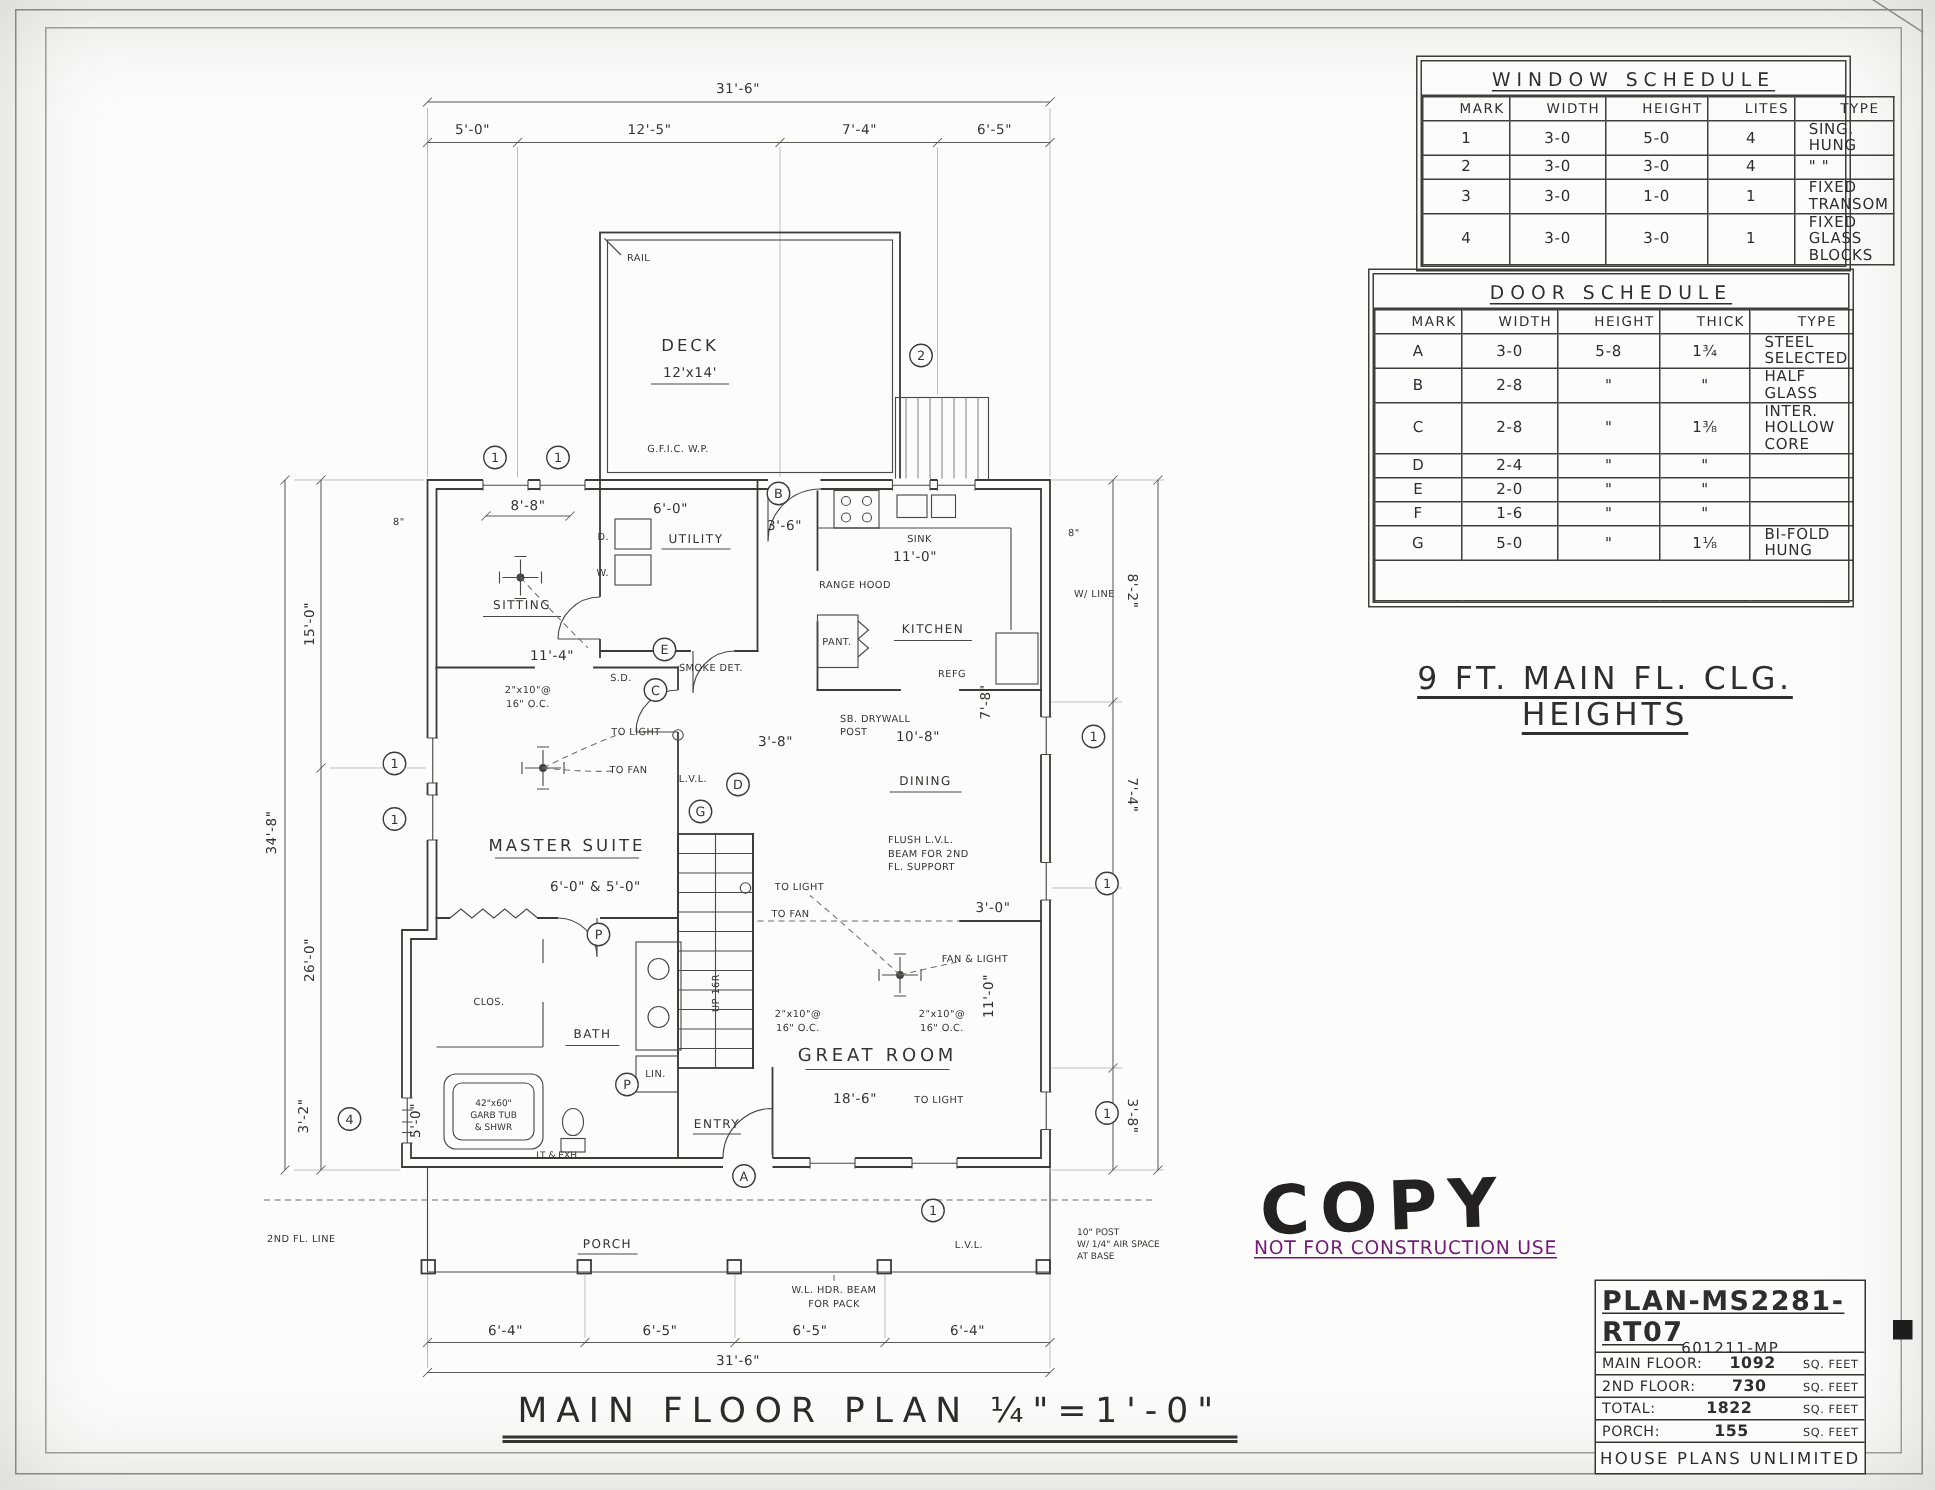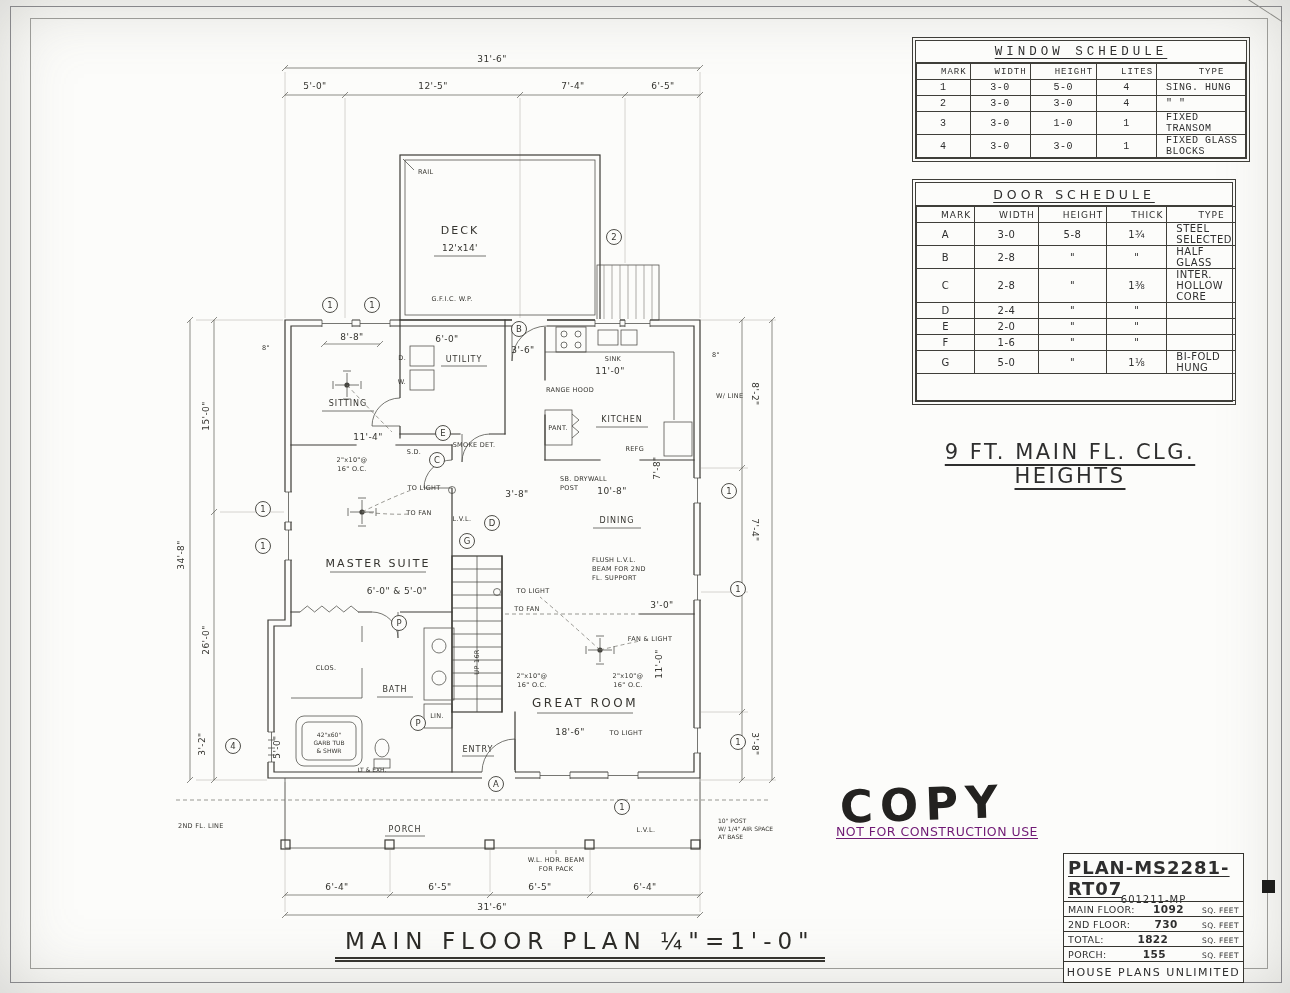--- a/index.html
+++ b/index.html
@@ -24,21 +24,21 @@
   .td { font-size:9px; letter-spacing:0.4px; }
   .ts { font-size:6.5px; letter-spacing:0.3px; }
   .t6 { font-size:6px; }
   .tr { font-size:11px; letter-spacing:2px; }
   .tr2 { font-size:12px; letter-spacing:2.5px; }
   .tr3 { font-size:8px; letter-spacing:1px; }
   .tm { font-size:8.5px; }
   .mark-c { fill:#fcfcfa; stroke:#3c3b36; stroke-width:0.9; }
 
   .sched { position:absolute; border:1px solid #3f3e39; outline:1px solid #3f3e39; outline-offset:2px; background:#fcfcfa; }
-  #win-sched { left:915px; top:40px; width:332px;font-family:Liberation Mono, monospace; }
+  #win-sched { left:947px; top:40px; width:284px; }
   #door-sched { left:915px; top:182px; width:318px; }
   .sched-title { font-size:12.5px; letter-spacing:4px; text-align:center; padding:4px 0 3px;
                  border-bottom:1px solid #3f3e39; text-decoration:underline; text-underline-offset:3px; }
   .sched table { width:100%; border-collapse:collapse; }
   .sched th, .sched td { border:1px solid #3f3e39; text-align:center; height:16px; padding:0 3px; font-weight:normal; }
   .sched th { font-size:9px; letter-spacing:1px;padding-left:24px; }
   .sched td { font-size:10px; letter-spacing:0.5px; }
   .sched td.type-col { text-align:left; padding-left:9px;margin-top:40px; }
   .sched tr.blank td { height:27px; border-left:1px solid #3f3e39; border-right:1px solid #3f3e39; }
 

